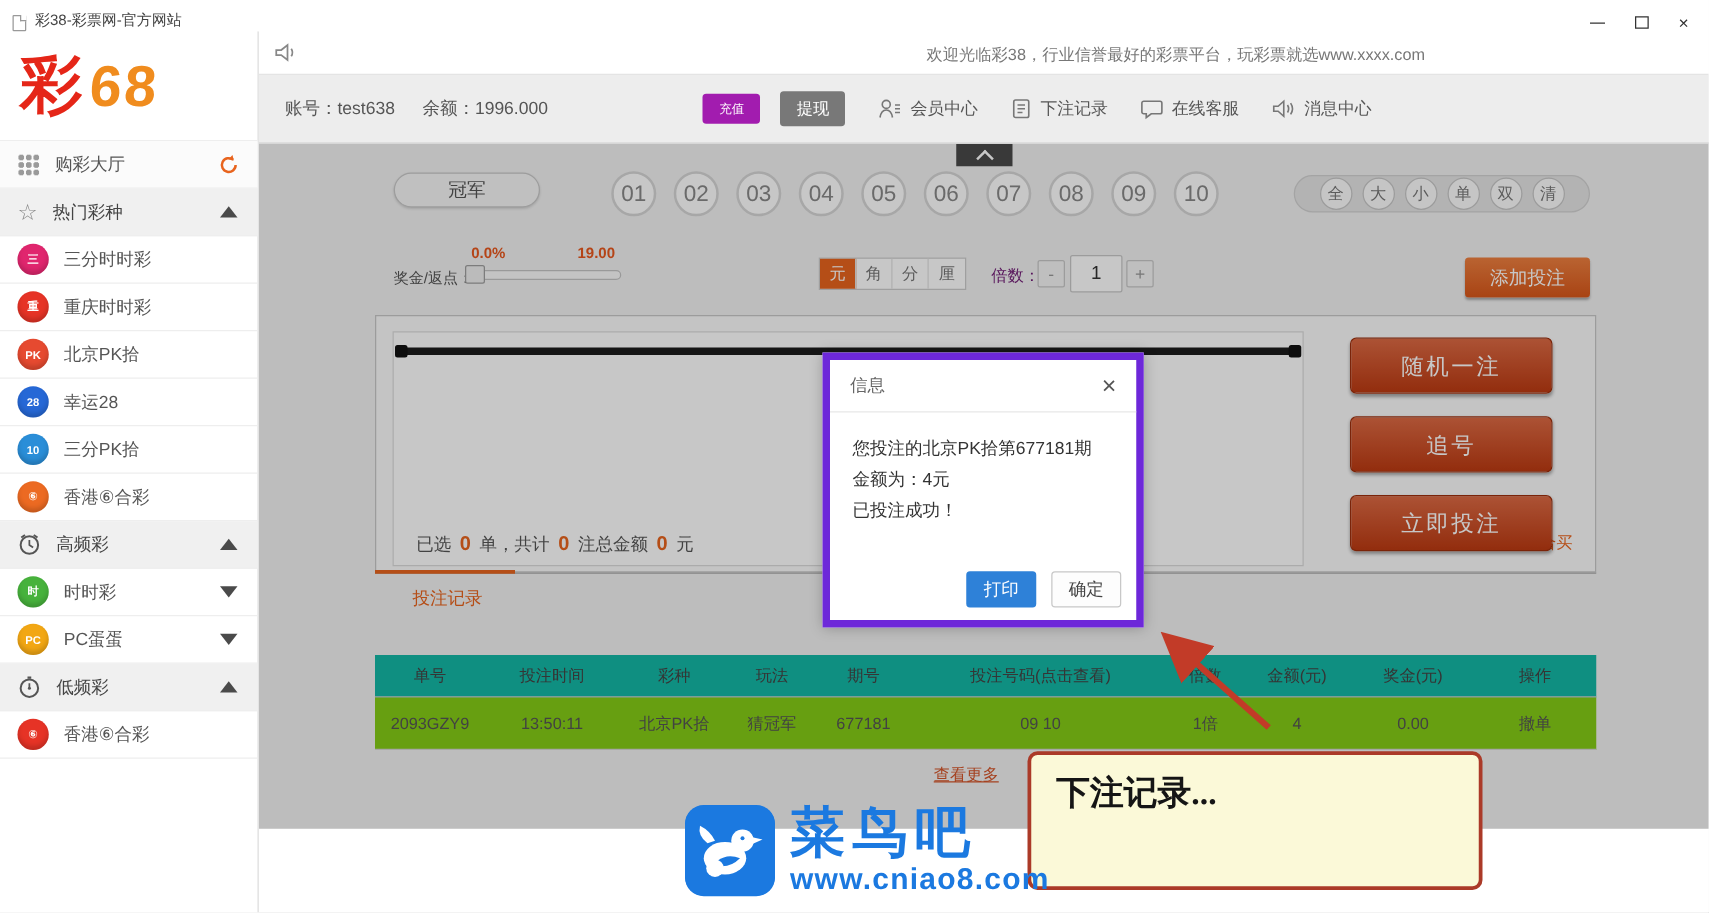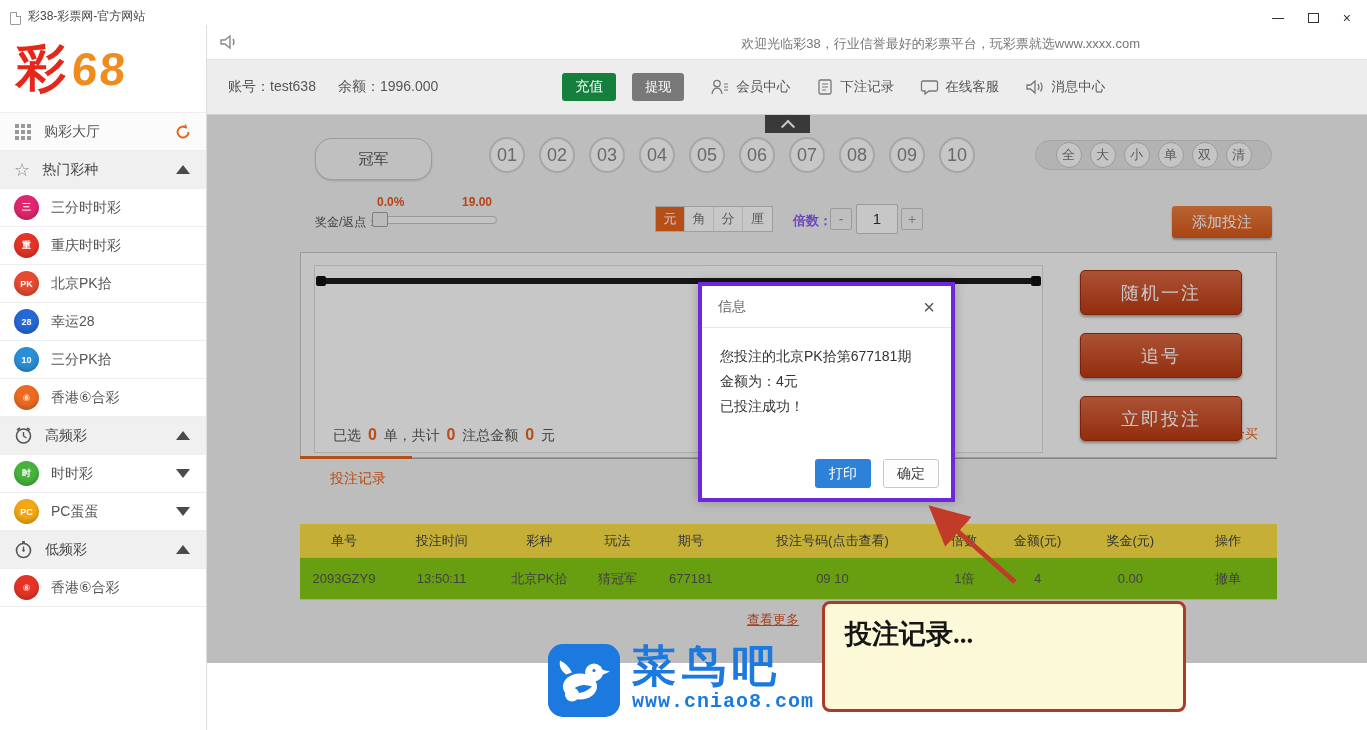--- a/index.html
+++ b/index.html
@@ -31,46 +31,46 @@
   .tri-up { width:0; height:0; border-left:7px solid transparent; border-right:7px solid transparent; border-bottom:9px solid #4a4a4a; position:absolute; right:16px; }
   .tri-down { width:0; height:0; border-left:7px solid transparent; border-right:7px solid transparent; border-top:9px solid #4a4a4a; position:absolute; right:16px; }
   .refresh-svg, .clock-svg { flex:0 0 auto; }
 
   
   .welcome-bar { position:absolute; left:207px; top:25px; width:1160px; height:35px; background:#fff; border-bottom:1px solid #e4e4e4; z-index:4; }
   .speaker { position:absolute; left:12px; top:8px; }
   .welcome-text { position:absolute; right:227px; top:10px; font-size:13px; color:#777; }
   .account-bar { position:absolute; left:207px; top:60px; width:1316px; height:55px; background:#ededed; border-bottom:1px solid #cfcfcf; display:flex; align-items:center; padding-left:21px; z-index:4; }
   .acct-txt { font-size:14px; color:#555; margin-right:22px; }
-  .btn-recharge { background:#15803d; color:#fff; font-size:14px; padding:5px 13px; border:none; border-radius:3px; margin-left:102px; cursor:pointer; }
+  .btn-recharge { background:#a21caf; color:#fff; font-size:10px; padding:5px 13px; border:none; border-radius:3px; margin-left:102px; cursor:pointer; }
   .btn-withdraw { background:#787878; color:#fff; font-size:13px; padding:5px 13px; border:none; border-radius:3px; margin-left:16px; cursor:pointer; }
   .nav-item { display:flex; align-items:center; gap:6px; font-size:13.5px; color:#555; margin-left:26px; cursor:pointer; }
 
   
   .main-area { position:absolute; left:207px; top:115px; width:1160px; height:548px; background:#f2f2f2; z-index:3; }
   .dim { position:absolute; inset:0; background:rgba(0,0,0,0.22); z-index:10; }
 
   .chev-tab { position:absolute; left:558px; top:0; width:45px; height:18px; background:#4a4a4a; display:flex; align-items:center; justify-content:center; }
   .chev { width:10px; height:10px; border-left:2px solid #fff; border-top:2px solid #fff; transform:rotate(45deg) translate(2px,2px); }
 
-  .rank-btn { position:absolute; left:108px; top:23px; width:117px; height:42px; background:#f7f7f7; border:1px solid #c9c9c9; border-radius:17px; font-size:15px; color:#555; display:flex; align-items:center; justify-content:center; box-shadow:0 1px 2px rgba(0,0,0,.15); cursor:pointer; }
+  .rank-btn { position:absolute; left:108px; top:23px; width:117px; height:28px; background:#f7f7f7; border:1px solid #c9c9c9; border-radius:17px; font-size:15px; color:#555; display:flex; align-items:center; justify-content:center; box-shadow:0 1px 2px rgba(0,0,0,.15); cursor:pointer; }
   .numball { position:absolute; top:22px; width:36px; height:36px; border-radius:50%; background:#fff; border:2px solid #d6d6d6; color:#888; font-size:18px; display:flex; align-items:center; justify-content:center; cursor:pointer; }
   .quick-pill { position:absolute; left:828px; top:25px; width:237px; height:30px; background:#e6e6e6; border:1px solid #d2d2d2; border-radius:15px; display:flex; align-items:center; justify-content:center; gap:8px; }
   .qp { width:26px; height:26px; border-radius:50%; background:#fdfdfd; border:1px solid #c8c8c8; color:#777; font-size:13px; display:flex; align-items:center; justify-content:center; cursor:pointer; }
 
   .pct { position:absolute; top:80px; font-size:12px; font-weight:bold; color:#e8581e; }
   .rebate-lbl { position:absolute; left:108px; top:99px; font-size:12px; color:#555; }
   .slider-track { position:absolute; left:165px; top:101px; width:125px; height:8px; background:#fafafa; border:1px solid #c5c5c5; border-radius:4px; }
   .slider-handle { position:absolute; left:165px; top:97px; width:16px; height:15px; background:#f0f0f0; border:1px solid #9f9f9f; border-radius:2px; cursor:pointer; }
 
   .unit-group { position:absolute; left:448px; top:91px; height:26px; display:flex; border:1px solid #ccc; background:#fff; }
   .unit { width:29px; height:24px; display:flex; align-items:center; justify-content:center; font-size:13px; color:#777; border-right:1px solid #e2e2e2; cursor:pointer; }
   .unit:last-child { border-right:none; }
   .unit.sel { background:#e8641e; color:#fff; }
-  .mult-lbl { position:absolute; left:586px; top:97px; font-size:13px; color:#8b5cf6;font-weight:bold; }
+  .mult-lbl { position:absolute; left:586px; top:97px; font-size:13px; color:#701a75; }
   .step-btn { position:absolute; top:93px; width:22px; height:22px; background:#f5f5f5; border:1px solid #c8c8c8; border-radius:2px; color:#999; font-size:14px; display:flex; align-items:center; justify-content:center; cursor:pointer; }
   .mult-val { position:absolute; left:649px; top:89px; width:42px; height:30px; background:#fff; border:1px solid #c8c8c8; border-radius:2px; font-size:15px; color:#333; text-align:center; }
   .add-bet { position:absolute; left:965px; top:91px; width:100px; height:32px; background:linear-gradient(#ee8040,#d8571a); border:none; border-radius:3px; color:#fff; font-size:15px; box-shadow:0 2px 2px rgba(0,0,0,.3); cursor:pointer; }
 
   .bet-panel { position:absolute; left:93px; top:137px; width:977px; height:206px; background:#fcfcfc; border:1px solid #c8c8c8; }
   .sel-area { position:absolute; left:13px; top:12px; width:729px; height:188px; background:#fff; border:1px solid #dcdcdc; }
   .black-bar { position:absolute; left:3px; top:12px; width:721px; height:6px; background:#1b1b1b; border-radius:3px; }
   .black-bar::before, .black-bar::after { content:""; position:absolute; top:-2px; width:10px; height:10px; background:#111; border-radius:2px; }
   .black-bar::before { left:-2px; } .black-bar::after { right:-2px; }
   .summary { position:absolute; left:32px; bottom:12px; font-size:14px; color:#555; }
@@ -78,46 +78,46 @@
   .coop { position:absolute; right:18px; bottom:14px; display:flex; align-items:center; gap:6px; font-size:13px; color:#e8641e; }
   .coop input { width:14px; height:14px; }
   .act-btn { position:absolute; left:873px; width:162px; height:45px; background:linear-gradient(#dd6a44,#bc3a12); border:1px solid #9e2f0c; border-radius:5px; color:#fff; font-size:18px; letter-spacing:2px; box-shadow:0 2px 3px rgba(0,0,0,.35); cursor:pointer; }
 
   .tab-line { position:absolute; left:93px; top:343px; width:977px; border-top:1px solid #aaa; }
   .tab-ind { position:absolute; left:93px; top:341px; width:112px; height:3px; background:#e8641e; }
   .records-tab { position:absolute; left:123px; top:355px; font-size:14px; color:#e8641e; cursor:pointer; }
 
   .btable { position:absolute; left:93px; top:409px; width:977px; }
   .trow { display:grid; grid-template-columns:9% 11% 9% 7% 8% 21% 6% 9% 10% 10%; align-items:center; }
-  .thead { height:34px; background:#fde047; border-bottom:1px solid #cfcfcf; font-size:13px; color:#444; }
+  .thead { height:34px; background:#14b8a6; border-bottom:1px solid #cfcfcf; font-size:13px; color:#444; }
   .tdata { height:42px; background:#84cc16; border-bottom:1px solid #d6d6d6; font-size:13px; color:#555; }
   .tcell { text-align:center; }
   .more-link { position:absolute; left:540px; top:496px; font-size:13px; color:#d4552a; text-decoration:underline; cursor:pointer; }
 
   
-  .dialog { position:absolute; left:658px; top:282px; width:257px; height:220px; background:#fff; border:4px solid #6d28d9; z-index:20; box-shadow:0 0 10px rgba(0,0,0,.25);margin-left:40px; }
+  .dialog { position:absolute; left:658px; top:282px; width:257px; height:220px; background:#fff; border:6px solid #6d28d9; z-index:20; box-shadow:0 0 10px rgba(0,0,0,.25); }
   .dlg-head { height:42px; display:flex; align-items:center; justify-content:space-between; padding:0 16px; border-bottom:1px solid #e8e8e8; }
   .dlg-title { font-size:14px; color:#666; }
   .dlg-close { font-size:20px; color:#555; cursor:pointer; line-height:20px; }
   .dlg-body { padding:16px 18px 0 18px; }
   .dlg-body p { font-size:14px; color:#333; line-height:25px; }
   .dlg-foot { position:absolute; right:12px; bottom:10px; display:flex; gap:12px; }
   .btn-print { width:56px; height:29px; background:#2e81d8; color:#fff; border:none; border-radius:3px; font-size:14px; cursor:pointer; }
   .btn-ok { width:56px; height:29px; background:#fdfdfd; color:#444; border:1px solid #c8c8c8; border-radius:3px; font-size:14px; cursor:pointer; }
 
   
   .arrow-svg { position:absolute; left:900px; top:490px; z-index:30; pointer-events:none; }
   .note-box { position:absolute; left:822px; top:601px; width:364px; height:111px; background:#fbf9d8; border:3px solid #ab3a28; border-radius:8px; z-index:25; padding:12px 0 0 20px; }
   .note-box span { font-family:"Liberation Serif","DejaVu Serif",serif; font-size:27px; font-weight:bold; color:#151515; }
 
   .watermark { position:absolute; left:548px; top:644px; z-index:25; display:flex; align-items:flex-start; }
   .wm-icon { width:72px; height:73px; border-radius:15px; background:#1b79e0; flex:0 0 72px; }
   .wm-txt { margin-left:12px; }
   .wm-name { color:#1b79e0; font-size:44px; font-weight:900; line-height:46px; letter-spacing:6px; font-family:"Liberation Serif","DejaVu Serif",serif; }
-  .wm-url { color:#1b79e0; font-size:20px; font-weight:bold; letter-spacing:1px;font-family:Liberation Mono, monospace; }
+  .wm-url { color:#1b79e0; font-size:24px; font-weight:bold; letter-spacing:1px; }
 </style>
 </head>
 <body>
 
 <div class="window">
 
   <div class="titlebar">
     <span class="page-ico"></span>
     <span class="title">彩38-彩票网-官方网站</span>
     <span class="win-controls">
@@ -372,21 +372,21 @@
   <svg class="arrow-svg" width="140" height="105" viewBox="0 0 140 105">
     <defs>
       <marker id="ah" markerWidth="8" markerHeight="8" refX="6" refY="4" orient="auto">
         <path d="M0,0 L8,4 L0,8 Z" fill="#c23b28"></path>
       </marker>
     </defs>
     <line x1="115" y1="92" x2="36" y2="22" stroke="#c23b28" stroke-width="5" marker-end="url(#ah)"></line>
   </svg>
 
   <div class="note-box">
-    <span>投注记录...</span>
+    <span>下注记录...</span>
   </div>
 
   <div class="watermark">
     <svg class="wm-icon" width="72" height="73" viewBox="0 0 72 72">
       <rect width="72" height="72" rx="15" fill="#1b79e0"></rect>
       <ellipse cx="32" cy="42" rx="17" ry="13" fill="#fff"></ellipse>
       <circle cx="46" cy="28" r="9" fill="#fff"></circle>
       <path d="M53 25 L62 27 L53 31 Z" fill="#fff"></path>
       <circle cx="46" cy="26" r="1.6" fill="#1b79e0"></circle>
       <path d="M18 30 Q10 24 12 16 Q20 20 24 28 Z" fill="#fff"></path>

